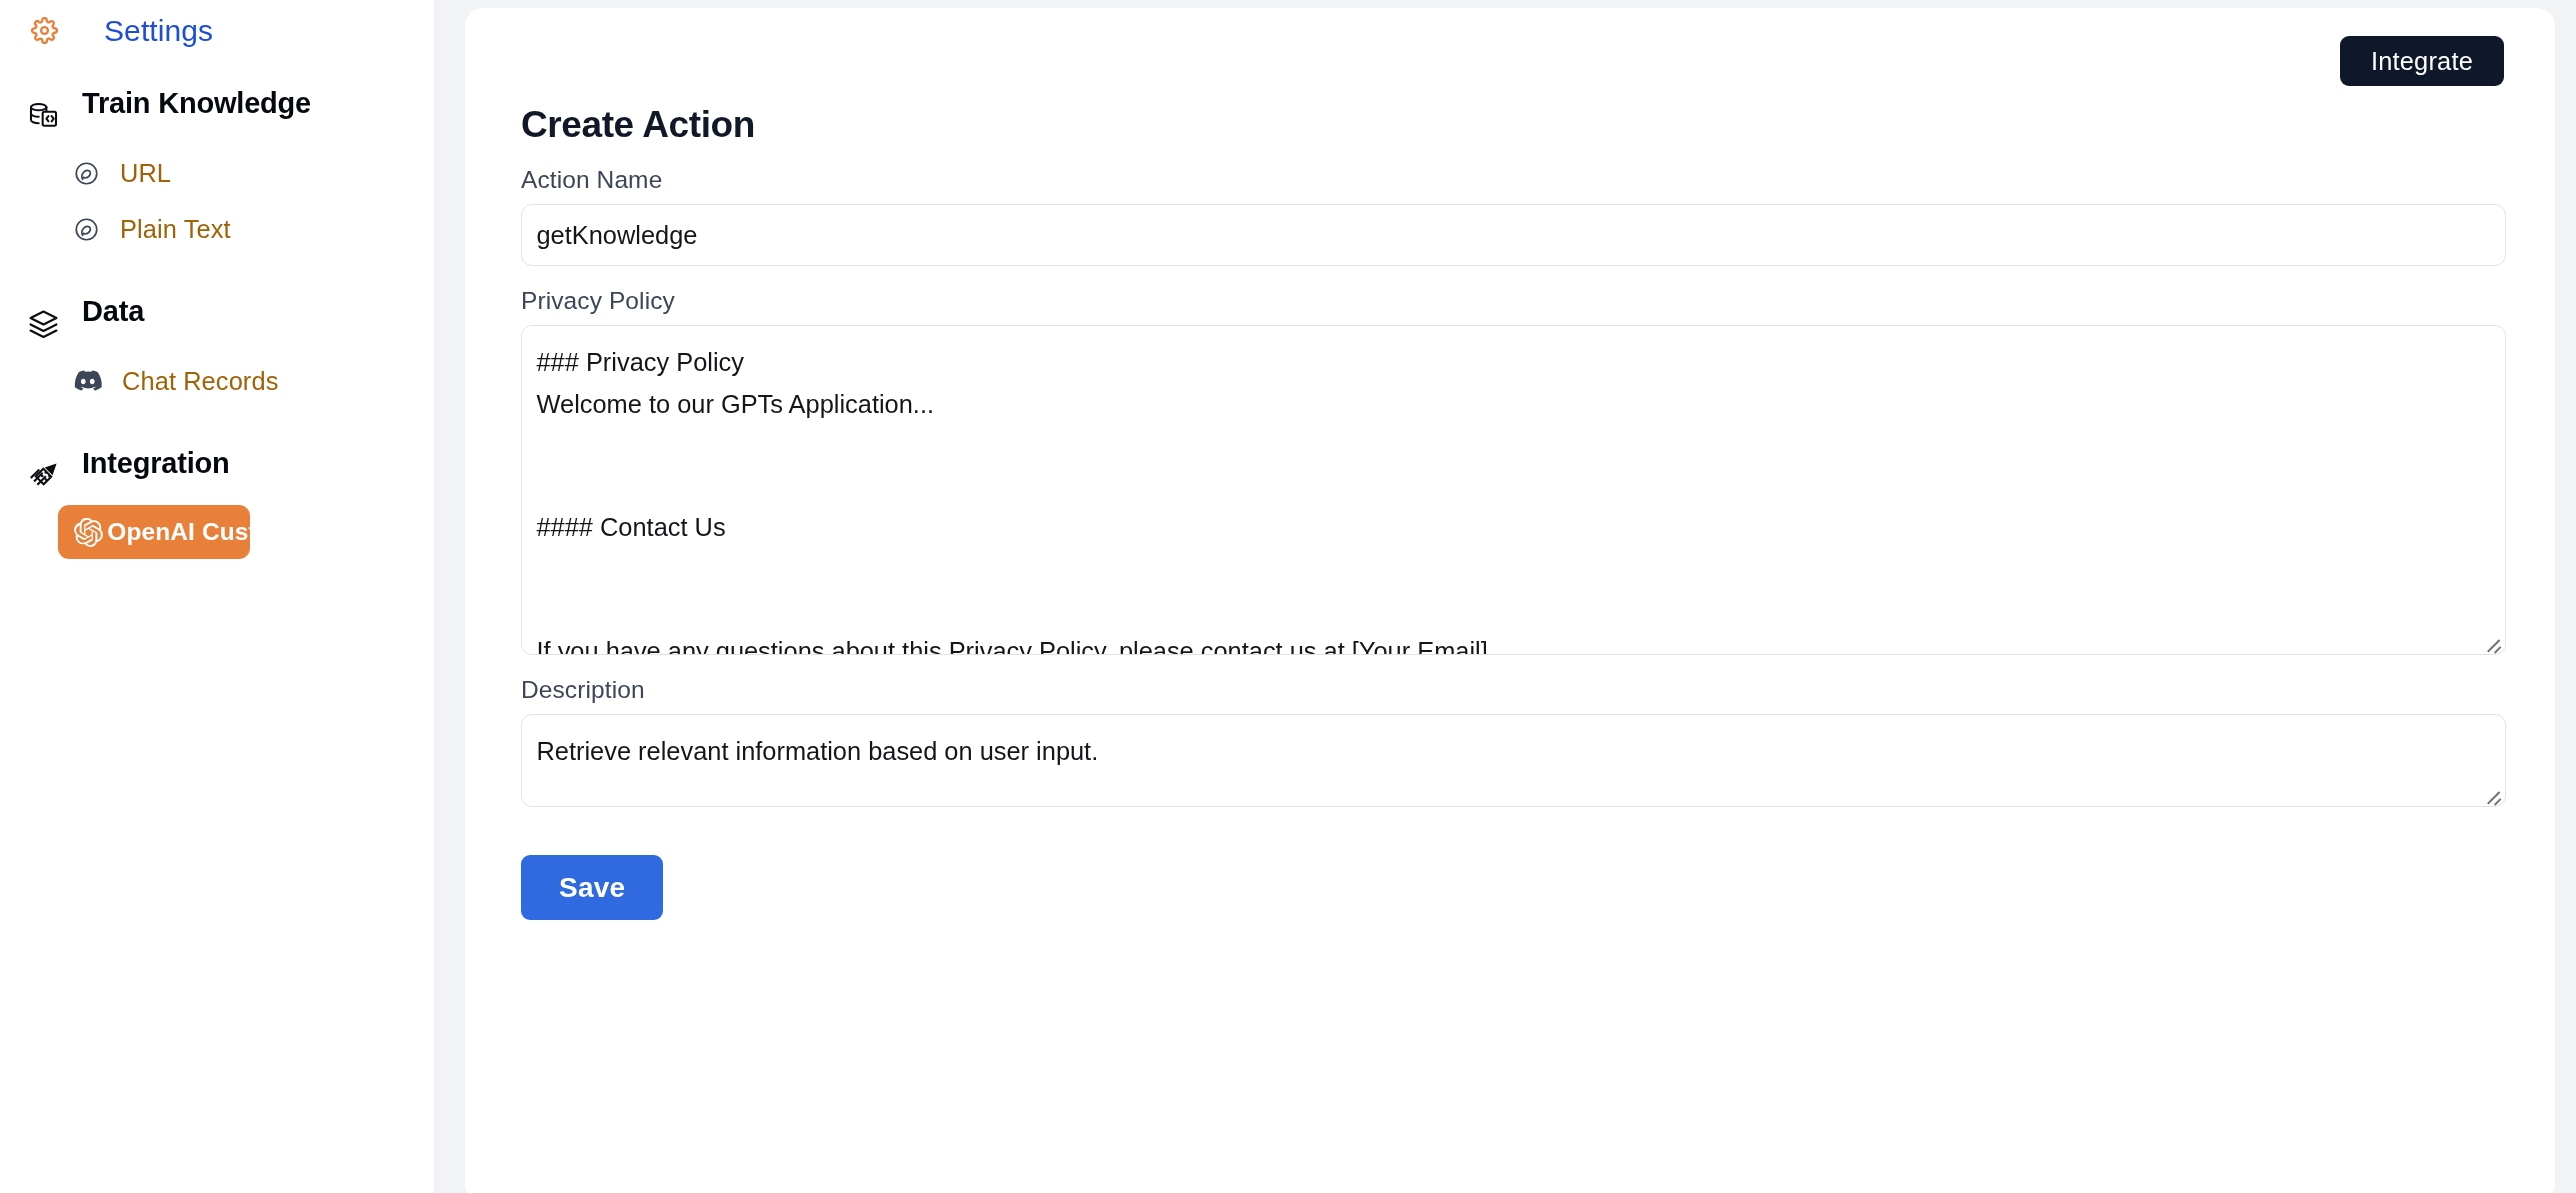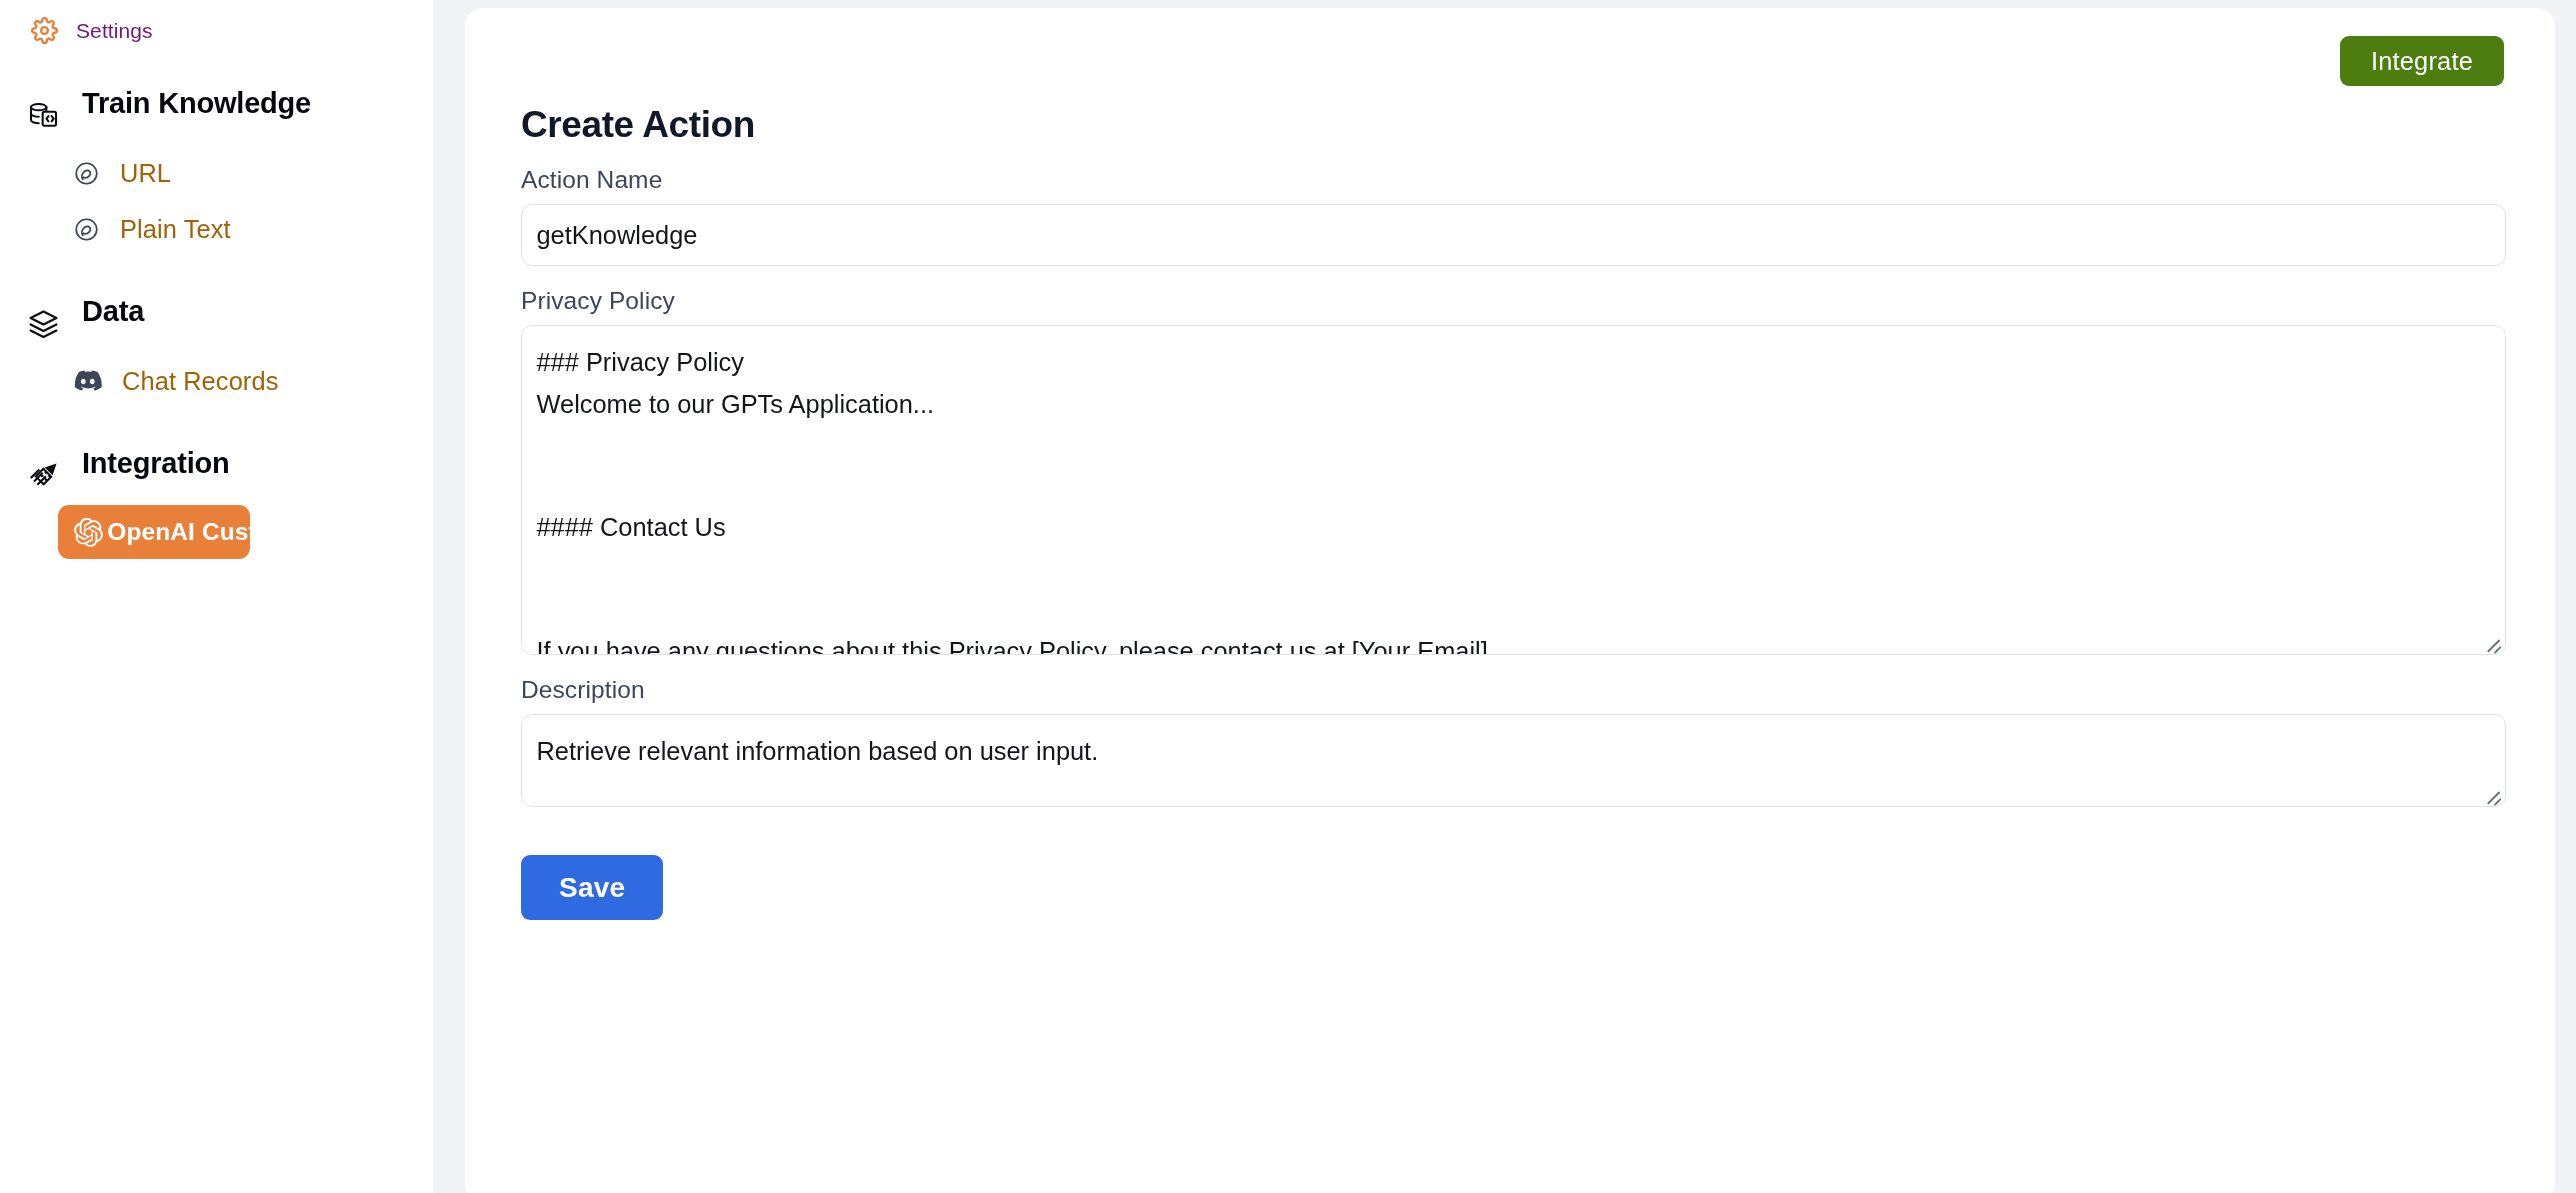--- a/index.html
+++ b/index.html
@@ -36,24 +36,25 @@
   }
 
   .settings-row {
     display: flex;
     align-items: center;
     gap: 18px;
     padding: 12.7px 0 0 31px;
     height: 49px;
   }
   .settings-label {
-    font-size: 21px;
-    color: #701a75;
+    font-size: 30px;
+    color: #1d4ed8;
     font-weight: 400;
     letter-spacing: 0.1px;
+    margin-left: 28px;
   }
 
   .nav-section {
     margin-top: 0;
   }
 
   .section-head {
     display: flex;
     gap: 22px;
     padding-left: 27px;
@@ -119,21 +120,21 @@
 
   .panel-topbar {
     height: 96px;
     display: flex;
     align-items: flex-start;
     justify-content: flex-end;
     padding: 28px 51px 0 0;
   }
 
   .btn-integrate {
-    background: #4d7c0f;
+    background: #0f172a;
     color: #ffffff;
     border: none;
     border-radius: 9px;
     font-size: 25.4px;
     font-family: "Liberation Sans", sans-serif;
     padding: 0 31px;
     height: 50px;
     cursor: pointer;
     letter-spacing: 0.2px;
   }

